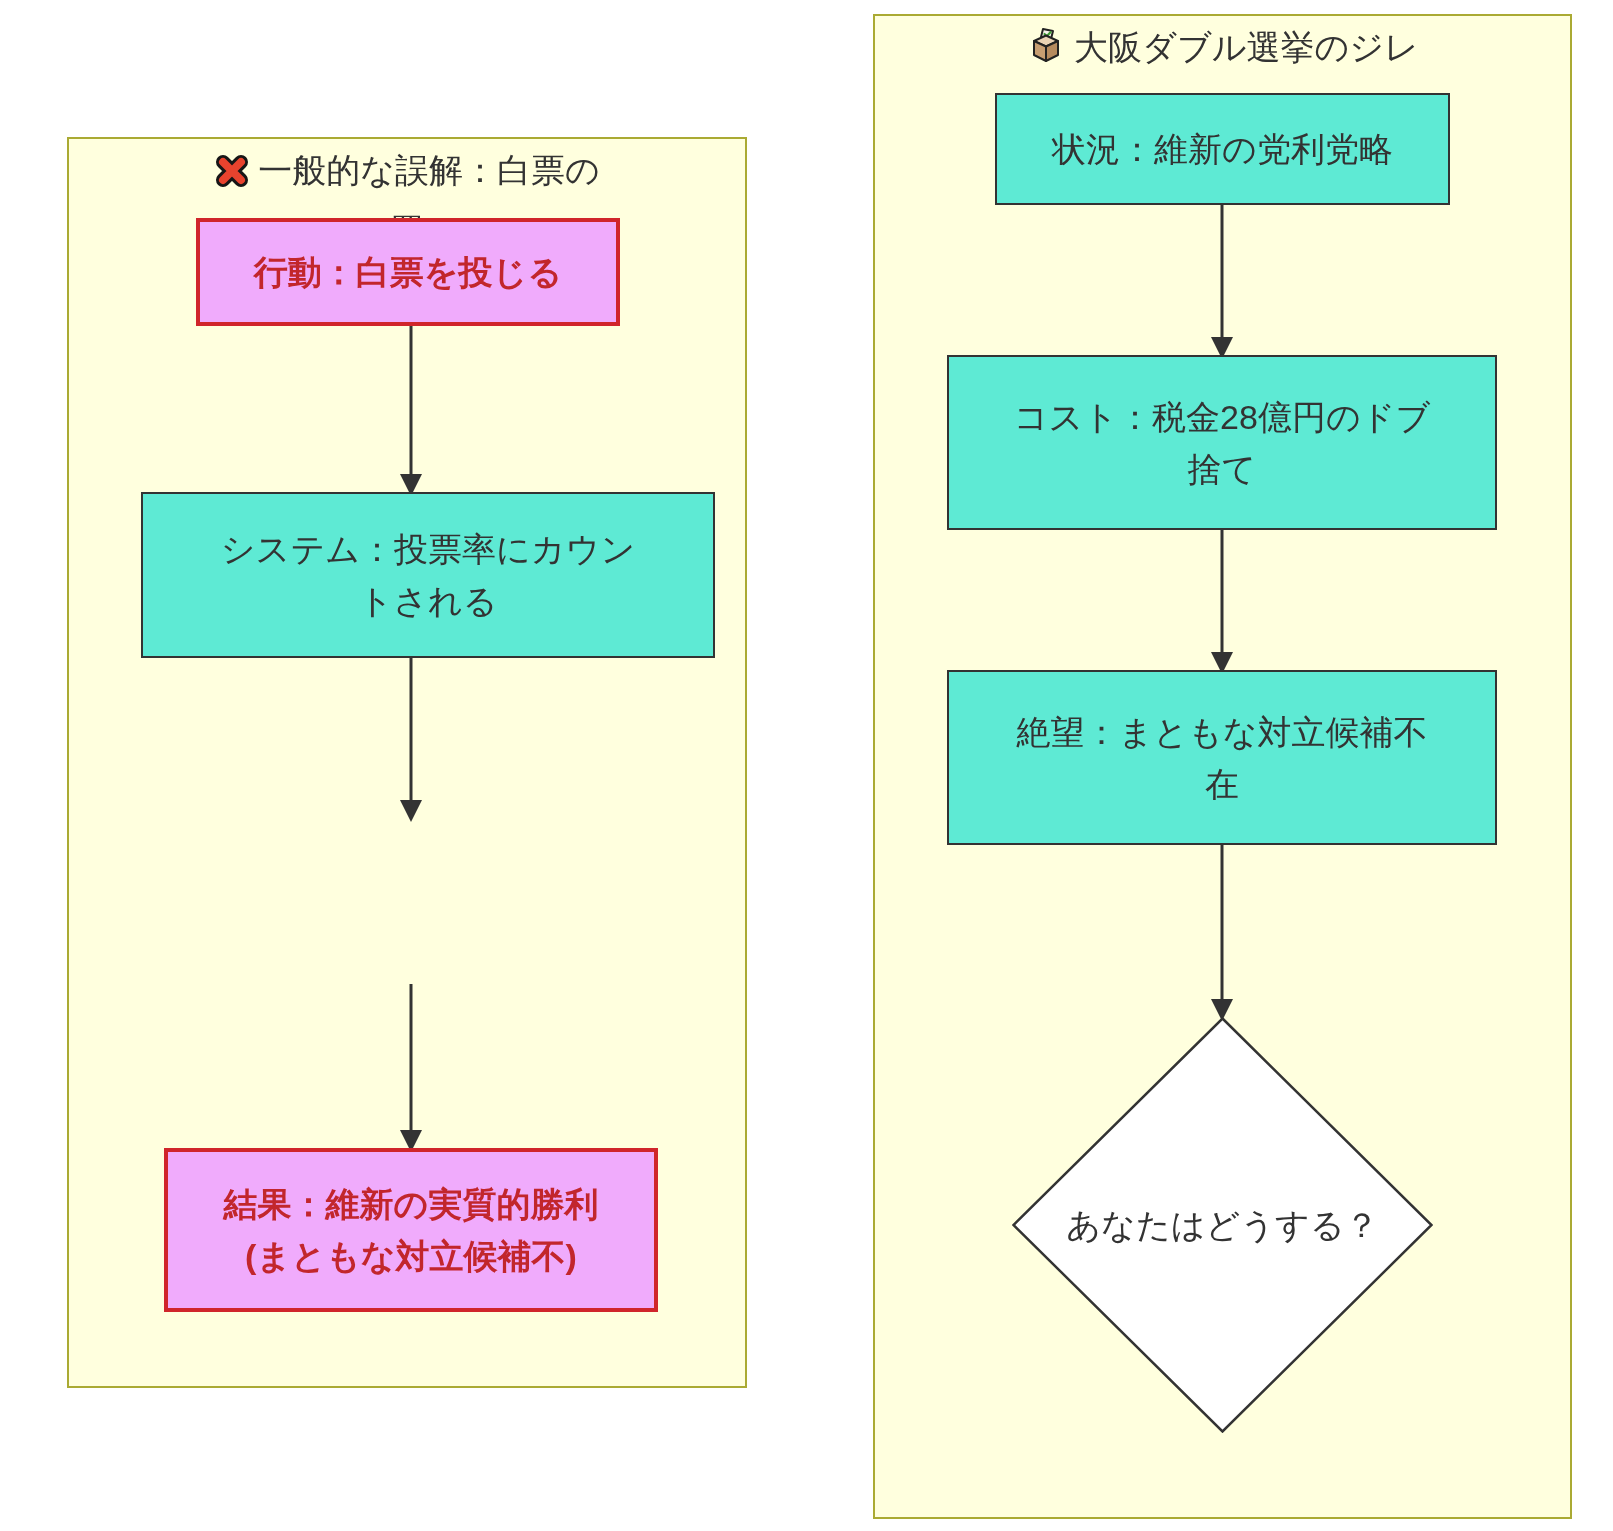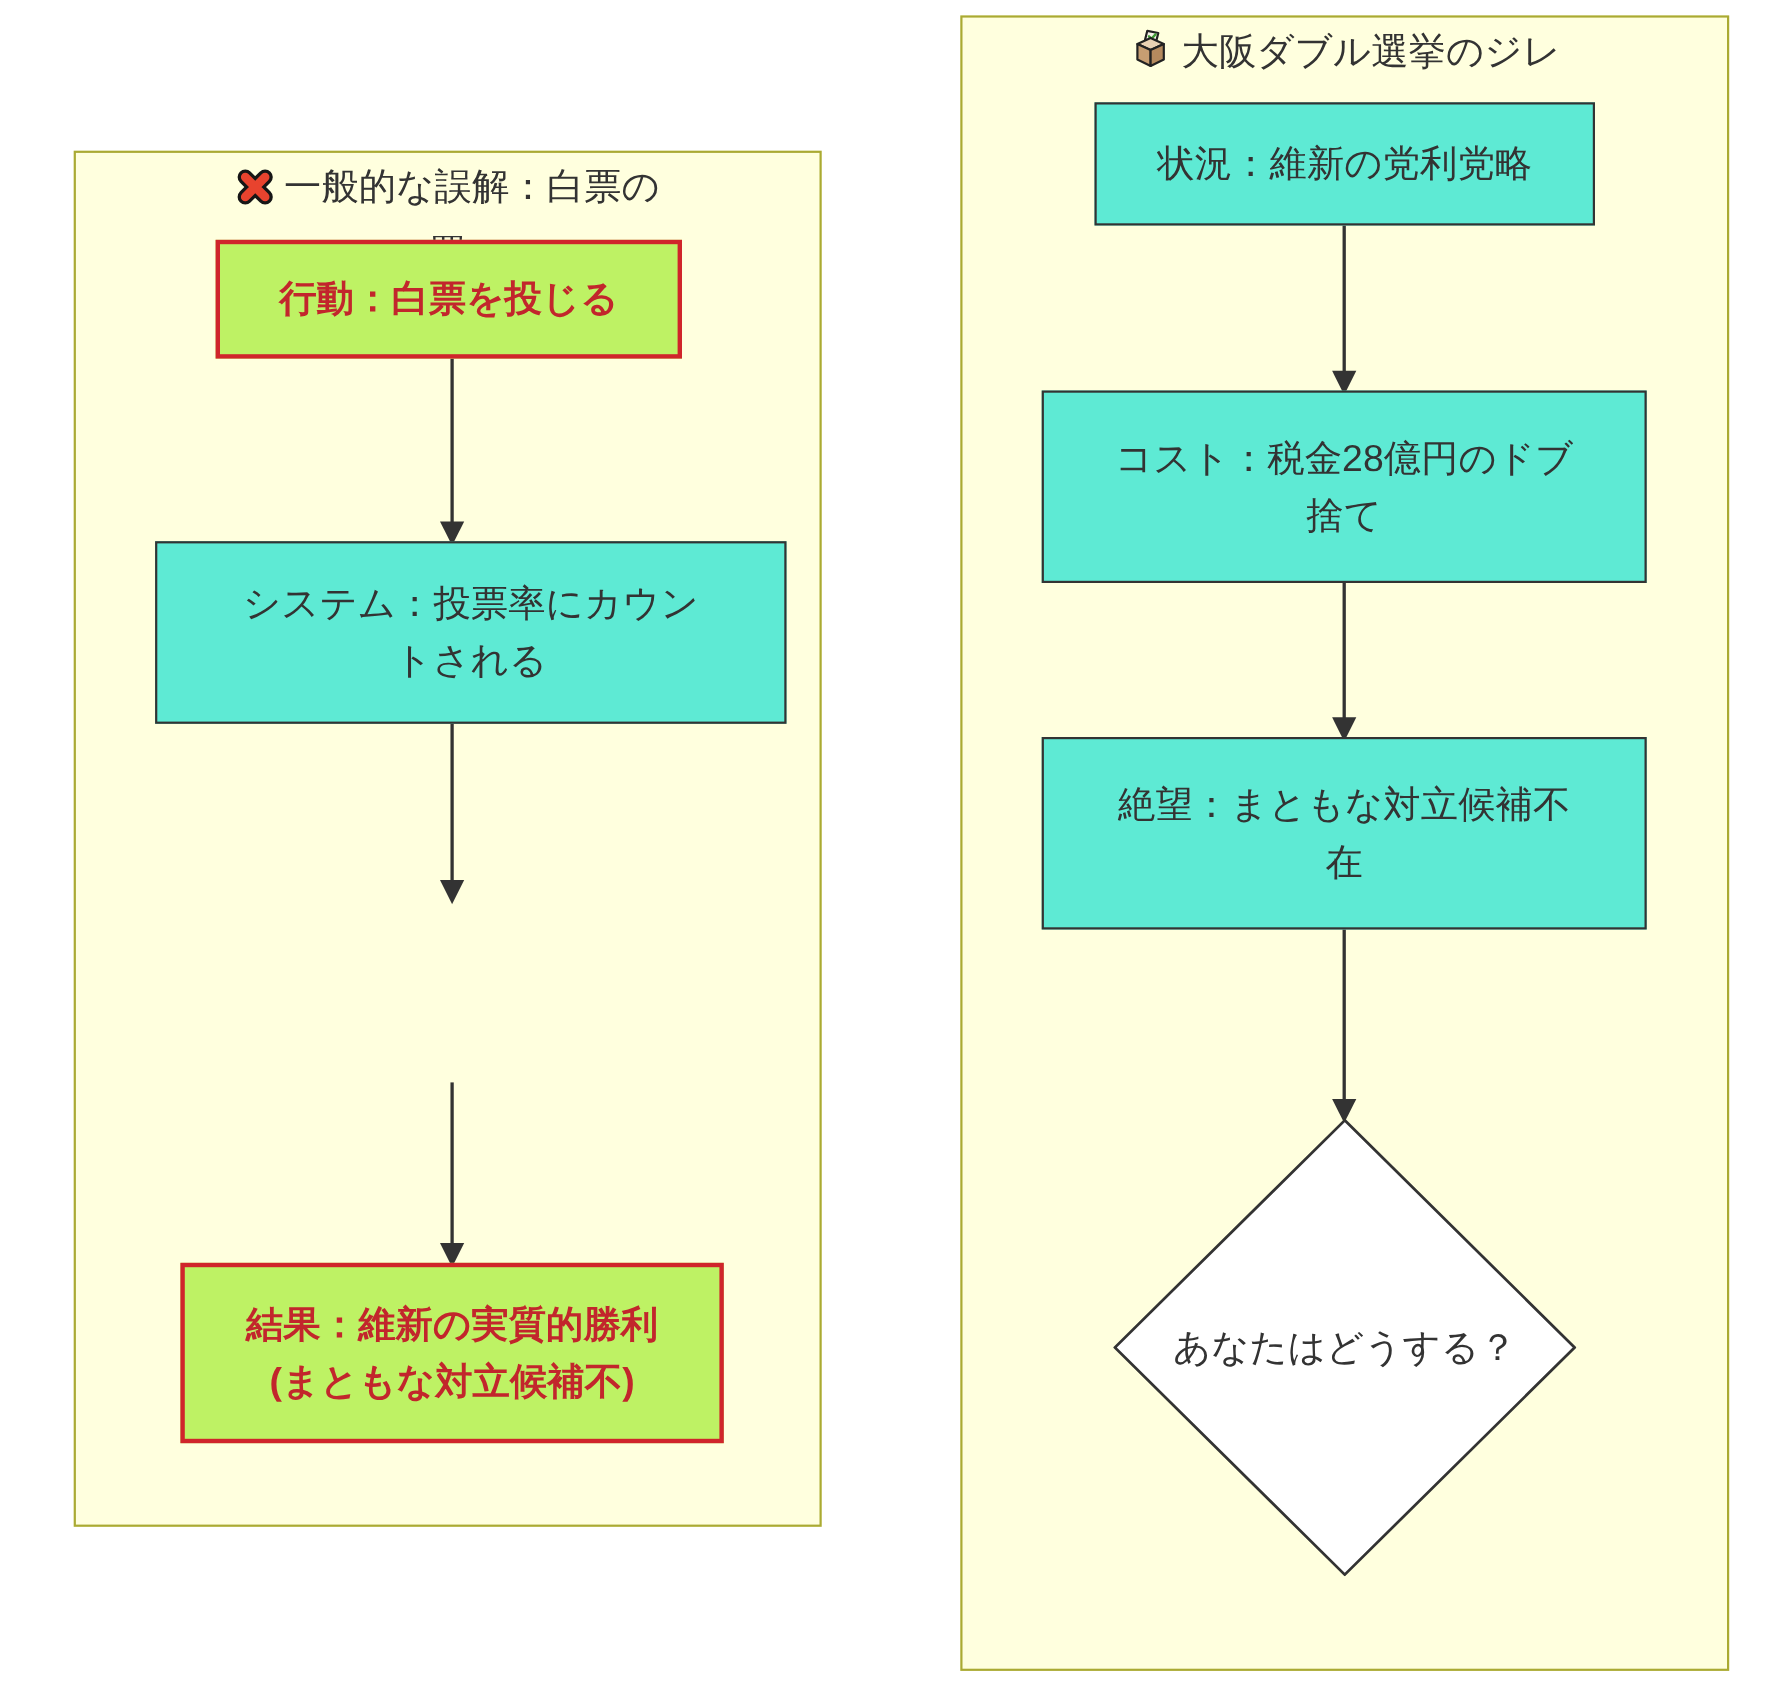--- a/index.html
+++ b/index.html
@@ -16,21 +16,21 @@
     color:#333333;z-index:1;
   }
   .panel-title .t{white-space:pre-line;}
   .icon{display:inline-block;vertical-align:-7px;margin-right:8px;}
   .node{
     position:absolute;box-sizing:border-box;background:#5eead4;border:2px solid #333333;
     display:flex;align-items:center;justify-content:center;text-align:center;
     font-size:34px;line-height:52px;white-space:pre-line;z-index:3;color:#333333;
   }
   .node.danger{
-    background:#bef264;border:4px solid #d0252b;color:#c2262c;font-weight:bold;
+    background:#f0abfc;border:4px solid #d0252b;color:#c2262c;font-weight:bold;
   }
   .edges{position:absolute;left:0;top:0;z-index:2;pointer-events:none;}
   .diamond-svg{position:absolute;left:1012px;top:1017px;z-index:3;}
   .diamond-label{
     position:absolute;left:1012px;top:1017px;width:421px;height:416px;z-index:4;
     display:flex;align-items:center;justify-content:center;text-align:center;
     font-size:34px;line-height:52px;color:#333333;
   }
   
   #panel-left{left:67px;top:137px;width:680px;height:1251px;}

